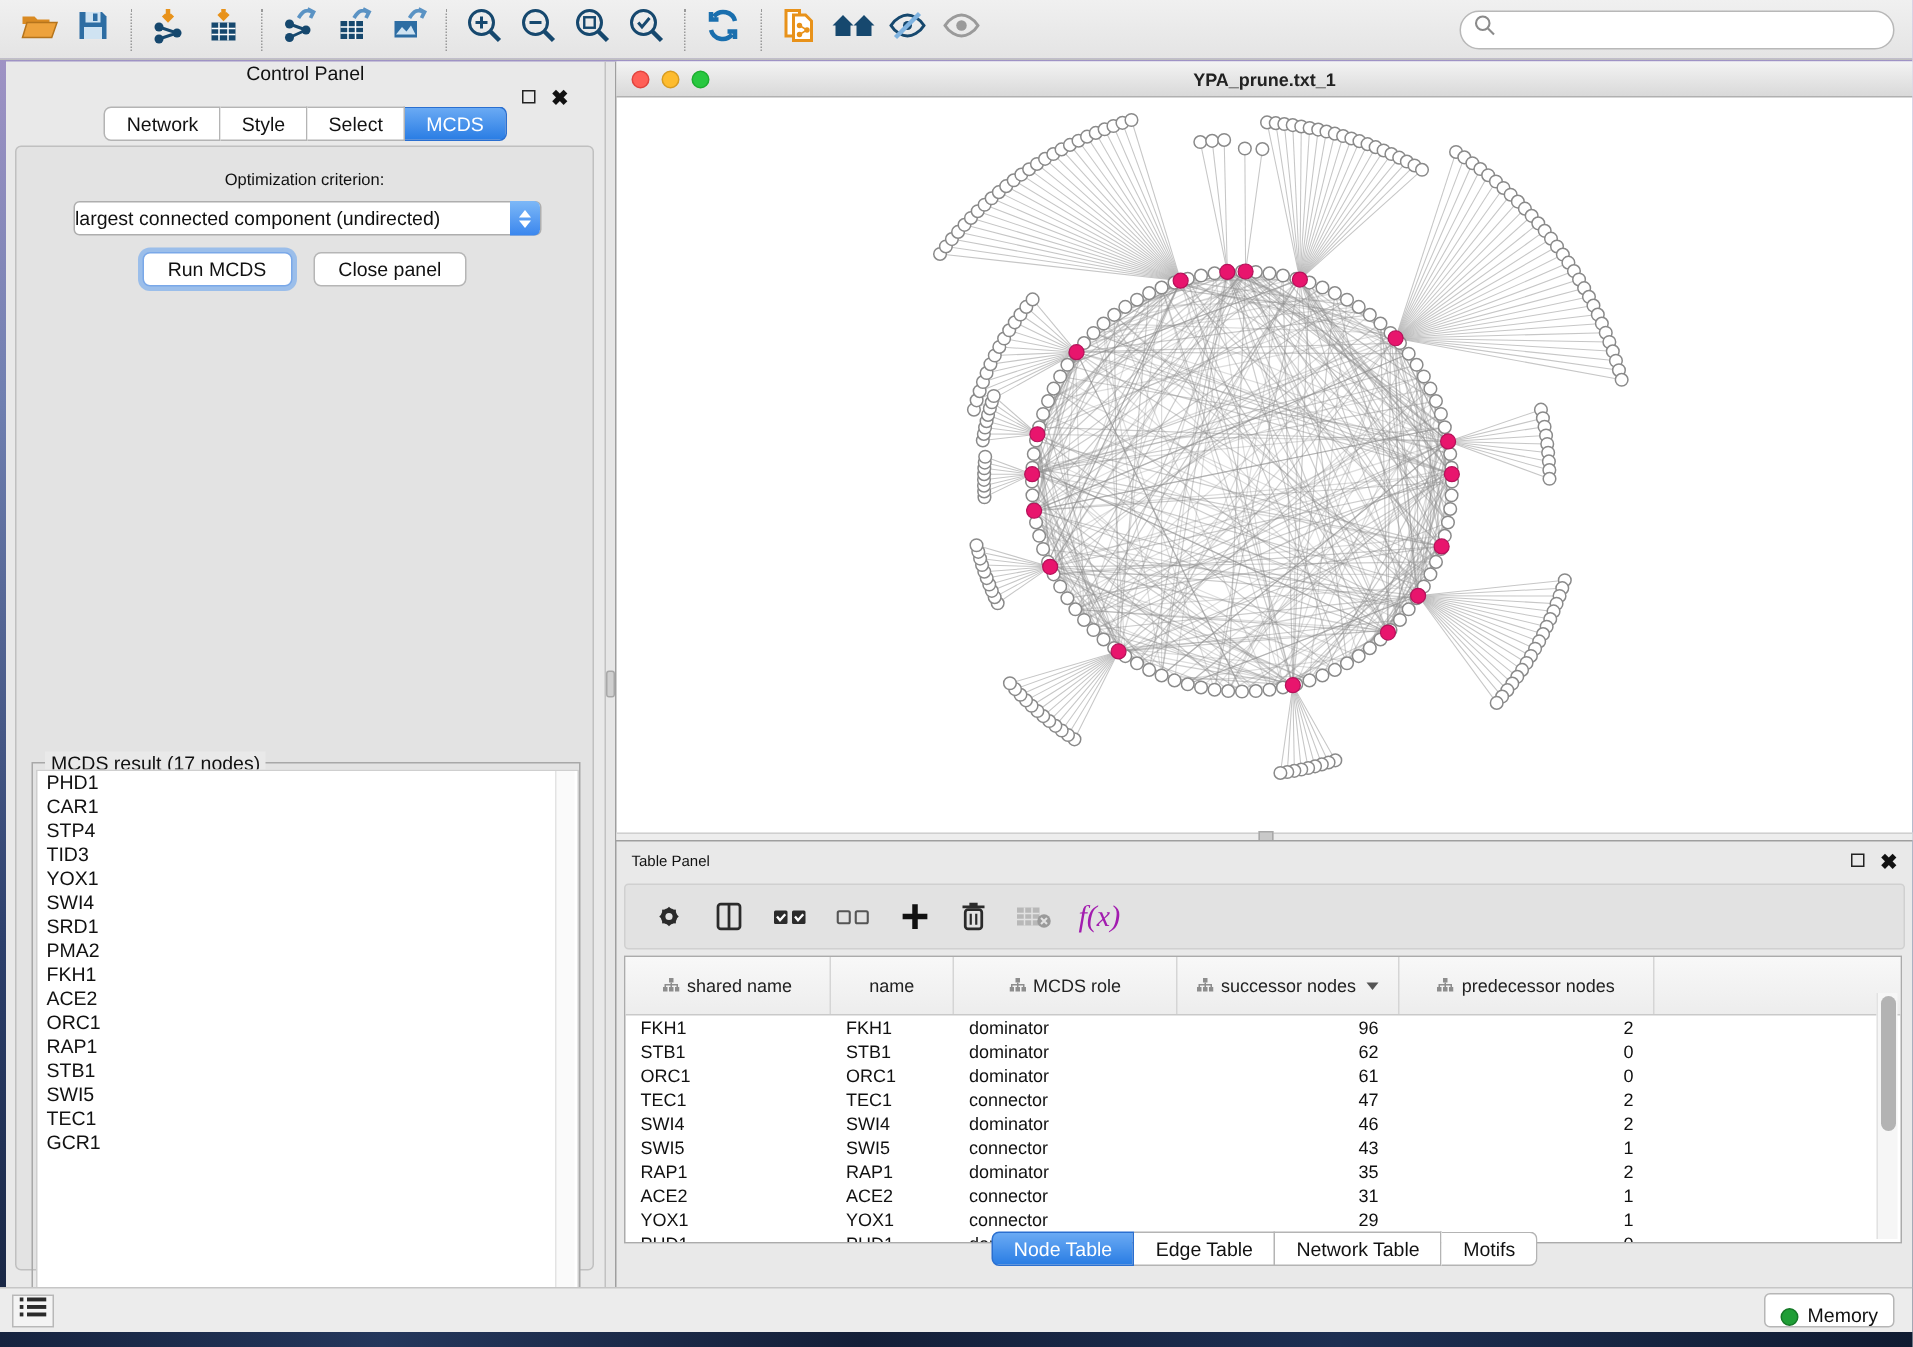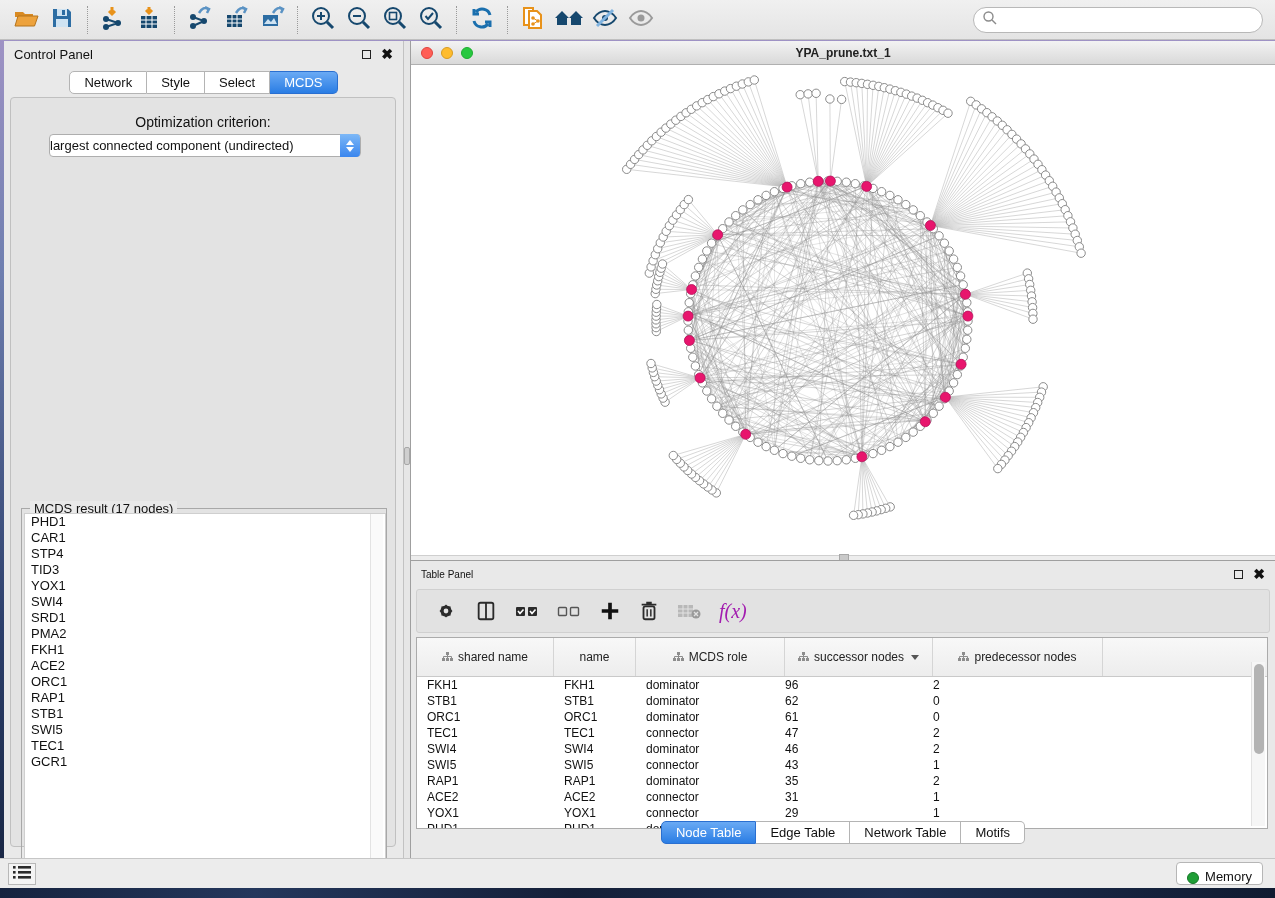--- a/index.html
+++ b/index.html
@@ -21,34 +21,34 @@
   .tb-sep { width:1px; height:28px; border-left:1px dotted #9a9a9a; margin:0 7px; }
   #toolbar-search { margin-left:auto; margin-right:12px; width:290px; height:26px;
     background:#fff; border:1px solid #b8b8b8; border-radius:13px;
     display:flex; align-items:center; padding:0 8px; }
   #toolbar-search input { border:none; outline:none; flex:1; font-size:13px; background:transparent;
     font-family:"Liberation Sans", sans-serif; }
 
   
   #control-panel { position:absolute; left:4px; top:41px; width:400px; height:817px;
     background:#e9e9e9; border-right:1px solid #c2c2c2; }
-  #cp-header { height:26px; display:flex; align-items:center; padding:0 10px; }
+  #cp-header { height:26px; display:flex; align-items:center; padding:0 24px;flex-direction:column; }
   #cp-title { font-size:13px; color:#111; }
   .win-btns { margin-left:auto; display:flex; align-items:center; gap:10px; }
   .float-glyph { width:9px; height:9px; border:1.5px solid #222; display:inline-block; }
   .close-glyph { font-size:14px; font-weight:700; color:#111; line-height:1; }
   #cp-tabs { display:flex; justify-content:center; margin-top:4px; }
   .seg { font-size:13px; padding:3px 14px; background:#fff; border:1px solid #b4b4b4; border-left:none;
     color:#111; cursor:default; }
   .seg:first-child { border-left:1px solid #b4b4b4; border-radius:5px 0 0 5px; }
   .seg:last-child { border-radius:0 5px 5px 0; }
   .seg.active { background:linear-gradient(#6aaaf4,#2a7de4); color:#fff; border-color:#2a6fd0; }
   #cp-content { position:absolute; left:6px; top:56px; width:386px; height:750px;
     background:#e3e3e3; border:1px solid #c0c0c0; border-radius:4px; }
-  #opt-label { text-align:center; font-size:14px; color:#111; margin-top:16px; }
+  #opt-label { text-align:center; font-size:11px; color:#111; margin-top:16px; }
   #criterion-select { position:absolute; left:38px; top:36px; width:312px; height:23px;
     background:#fff; border:1px solid #aeaeae; border-radius:4px; display:flex; align-items:center;
     font-size:13px; color:#111; }
   #criterion-spin { position:absolute; right:0; top:-1px; width:20px; height:23px;
     background:linear-gradient(#7db8f7,#3a86ee); border-radius:0 4px 4px 0;
     display:flex; flex-direction:column; align-items:center; justify-content:center; gap:2px; }
   .tri-up { width:0; height:0; border-left:4px solid transparent; border-right:4px solid transparent; border-bottom:5px solid #fff; }
   .tri-down { width:0; height:0; border-left:4px solid transparent; border-right:4px solid transparent; border-top:5px solid #fff; }
   #cp-buttons { position:absolute; left:0; top:70px; width:100%; display:flex; justify-content:center; gap:14px; }
   .mac-btn { background:#fff; border:1px solid #b6b6b6; border-radius:5px; padding:3px 16px;
@@ -96,21 +96,21 @@
   #table-head { display:flex; height:39px; background:linear-gradient(#f8f8f8,#ededed); border-bottom:1px solid #c9c9c9; }
   .th { display:flex; align-items:center; justify-content:center; gap:5px; font-size:12px; color:#222;
     border-right:1px solid #d5d5d5; position:relative; }
   .th:nth-child(1){width:137px}.th:nth-child(2){width:82px}.th:nth-child(3){width:149px}
   .th:nth-child(4){width:148px}.th:nth-child(5){width:170px}.th:nth-child(6){flex:1;border-right:none}
   .sort-tri { width:0; height:0; border-left:4px solid transparent; border-right:4px solid transparent; border-top:5px solid #555; margin-left:2px; }
   .tr { display:flex; height:16px; }
   .td { font-size:12px; color:#111; line-height:16px; padding-left:10px; overflow:hidden; white-space:nowrap; }
   .td:nth-child(1){width:137px}.td:nth-child(2){width:82px}.td:nth-child(3){width:149px}
   .td:nth-child(4){width:148px}.td:nth-child(5){width:170px}.td:nth-child(6){flex:1}
-  .td.num { padding-right:14px; padding-left:0; }
+  .td.num { text-align:right; padding-right:14px; padding-left:0; }
   #table-vscroll { position:absolute; right:2px; top:24px; width:14px; height:164px; background:#f6f6f6; border-left:1px solid #e2e2e2; }
   #table-vthumb { position:absolute; left:2px; top:2px; width:10px; height:90px; background:#b3b3b3; border-radius:5px; }
   #tp-tabs { position:absolute; left:0; bottom:14px; width:100%; display:flex; justify-content:center; }
 
   
   #status-bar { position:absolute; left:0; top:858px; width:1275px; height:30px; background:#ececec; border-top:1px solid #c6c6c6;
     display:flex; align-items:center; padding:0 8px; }
   #status-list-btn { width:28px; height:22px; background:#f4f4f4; border:1px solid #b8b8b8; display:flex; align-items:center; justify-content:center; }
   #memory-btn { margin-left:auto; height:23px; background:#fff; border:1px solid #b6b6b6; border-radius:4px;
     display:flex; align-items:flex-end; gap:6px; padding:0 10px; font-size:13px; color:#111; margin-right:4px; }
@@ -267,20 +267,24 @@
       <div class="seg active">MCDS</div>
     </div>
   <div id="cp-content">
     <div id="opt-label">Optimization criterion:</div>
     <div id="criterion-select">
       <span>largest connected component (undirected)</span>
       <span id="criterion-spin">
           <span class="tri-up"></span>
           <span class="tri-down"></span>
         </span>
+    </div>
+    <div id="cp-buttons">
+      <button class="mac-btn focused">Run MCDS</button>
+      <button class="mac-btn">Close panel</button>
     </div>
     <div id="mcds-group">
       <span id="mcds-legend">MCDS result (17 nodes)</span>
       <div id="mcds-list">
           <div class="list-item">PHD1</div>
           <div class="list-item">CAR1</div>
           <div class="list-item">STP4</div>
           <div class="list-item">TID3</div>
           <div class="list-item">YOX1</div>
           <div class="list-item">SWI4</div>

